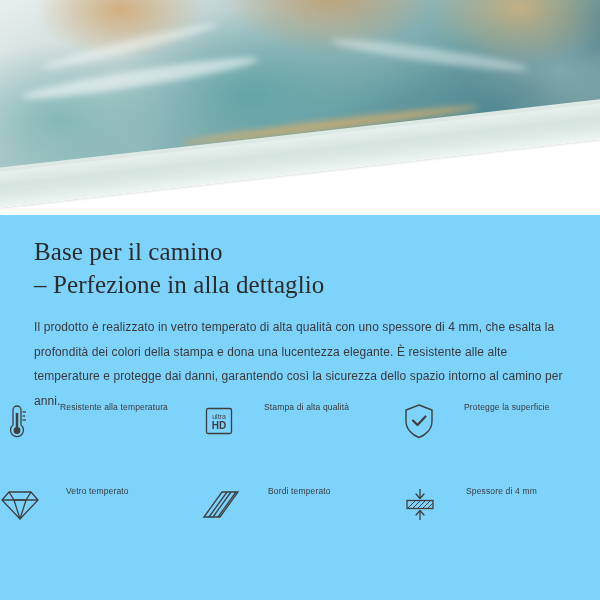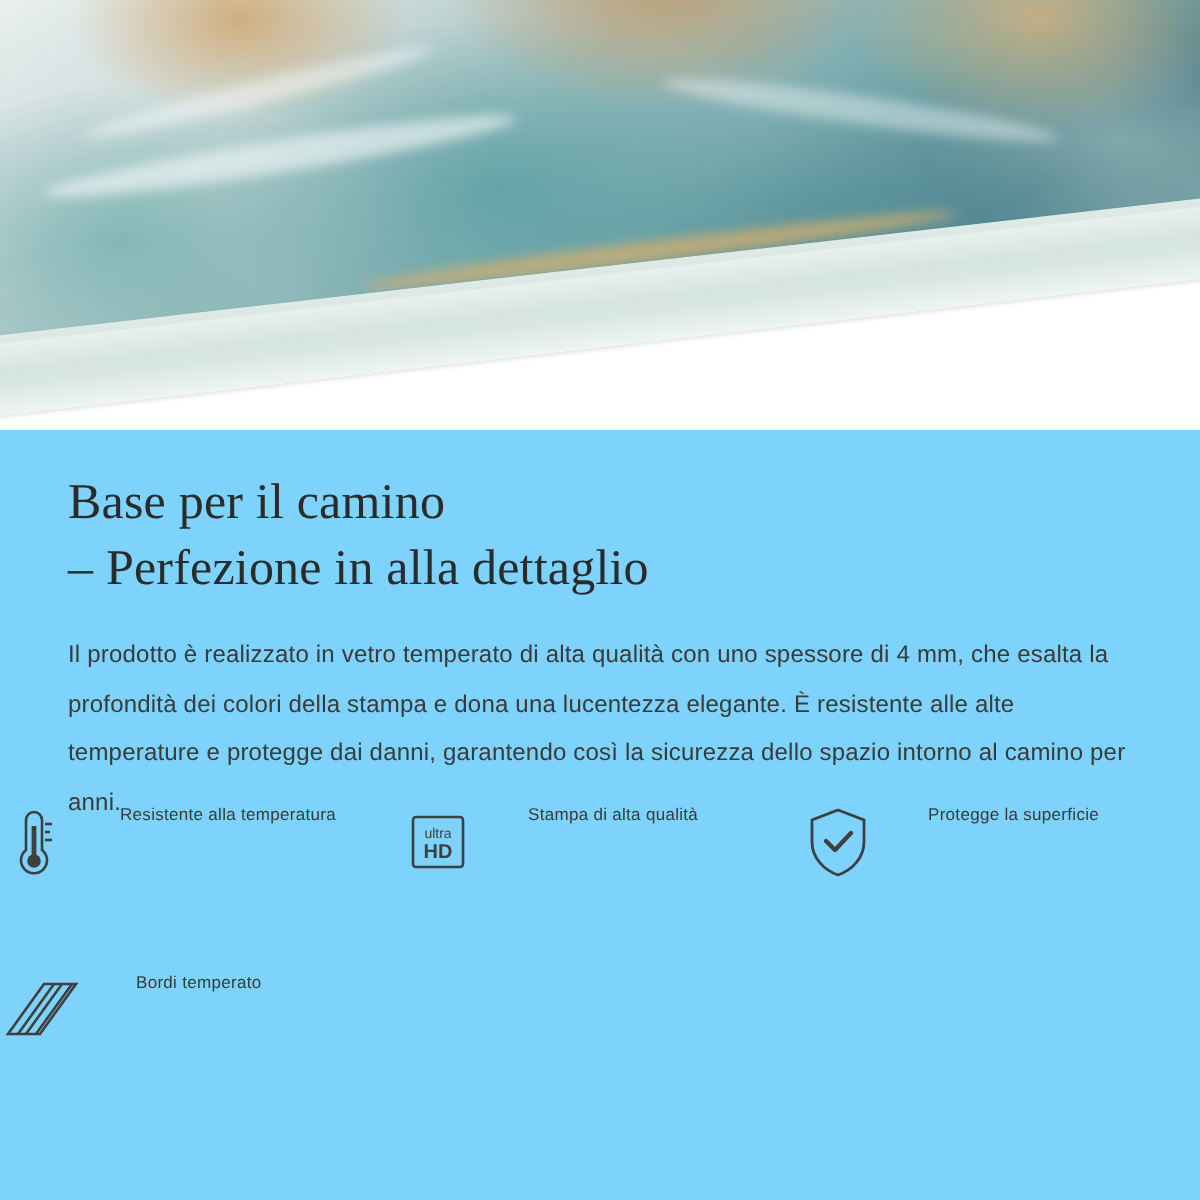--- a/index.html
+++ b/index.html
@@ -220,28 +220,53 @@
     <div class="feature">
       <div class="feature-icon">
         <svg width="38" height="40" viewBox="0 0 38 40">
           <path d="M19 4 L32 9 V20 C32 28 26 34 19 36.5 C12 34 6 28 6 20 V9 Z" fill="none" stroke="#3f3f3f" stroke-width="1.4"></path>
           <path d="M13 19.5 L17.5 24 L25.5 15.5" fill="none" stroke="#3f3f3f" stroke-width="2.2" stroke-linecap="round" stroke-linejoin="round"></path>
         </svg>
       </div>
       <div class="feature-label">Protegge la superficie</div>
     </div>
 
+    <div class="feature">
+      <div class="feature-icon">
+        <svg width="40" height="36" viewBox="0 0 40 36" fill="none" stroke="#3f3f3f" stroke-width="1.3" stroke-linejoin="round">
+          <path d="M9 5 H31 L38 13 L20 32 L2 13 Z"></path>
+          <path d="M2 13 H38"></path>
+          <path d="M9 5 L14 13 L20 32"></path>
+          <path d="M31 5 L26 13 L20 32"></path>
+          <path d="M14 13 H26"></path>
+        </svg>
+      </div>
+      <div class="feature-label">Vetro temperato</div>
+    </div>
 
     <div class="feature">
       <div class="feature-icon">
         <svg width="42" height="34" viewBox="0 0 42 34" fill="none" stroke="#3f3f3f" stroke-width="1.3">
           <path d="M4 29 L22 4 H38 L20 29 Z"></path>
           <path d="M13 29 L31 4"></path>
           <path d="M18 29 L36 4"></path>
           <path d="M9 29 L27 4"></path>
         </svg>
       </div>
       <div class="feature-label">Bordi temperato</div>
     </div>
 
+    <div class="feature">
+      <div class="feature-icon">
+        <svg width="40" height="40" viewBox="0 0 40 40" fill="none" stroke="#3f3f3f" stroke-width="1.3">
+          <line x1="20" y1="4" x2="20" y2="12"></line>
+          <path d="M16 9 L20 13.5 L24 9" stroke-linecap="round" stroke-linejoin="round"></path>
+          <rect x="7" y="15.5" width="26" height="8" fill="none"></rect>
+          <path d="M8 23 L15 16 M13 23 L20 16 M18 23 L25 16 M23 23 L30 16 M28 23 L33 18" stroke-width="1"></path>
+          <line x1="20" y1="35" x2="20" y2="27"></line>
+          <path d="M16 30 L20 25.5 L24 30" stroke-linecap="round" stroke-linejoin="round"></path>
+        </svg>
+      </div>
+      <div class="feature-label">Spessore di 4 mm</div>
+    </div>
 
   </div>
 </div>
 
 </body></html>

